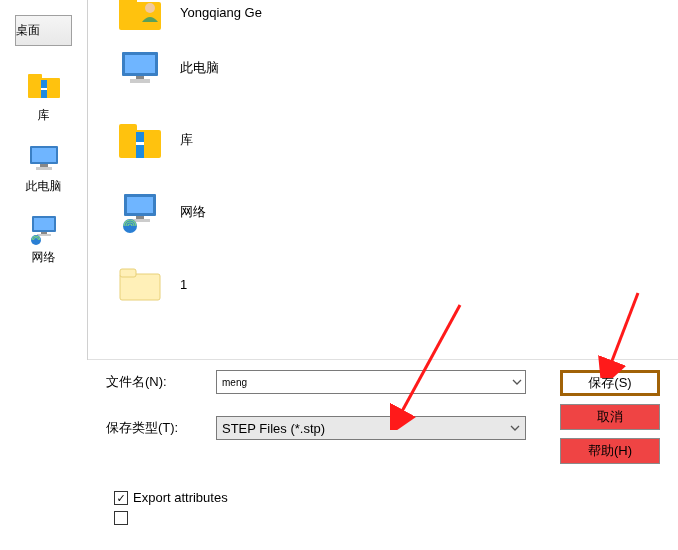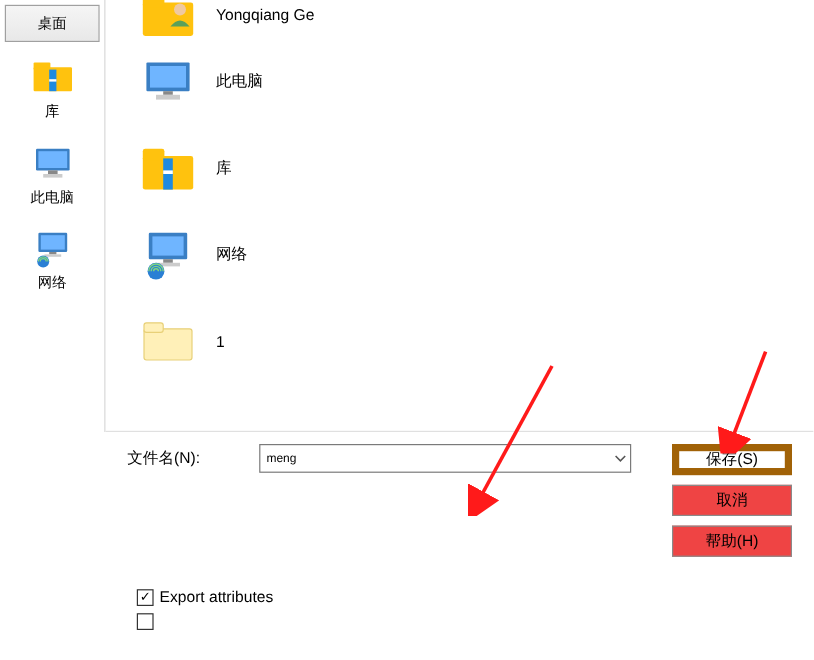--- a/index.html
+++ b/index.html
@@ -1,19 +1,19 @@
 <!DOCTYPE html>
 <html><head>
   <meta charset="utf-8">
   <style>
     * { box-sizing: border-box; margin: 0; padding: 0; }
     body { font-family: "Microsoft YaHei", "Segoe UI", sans-serif; font-size: 12px; background: #fff; width: 678px; height: 550px; overflow: hidden; position: relative; }
     
     .sidebar { position: absolute; left: 0; top: 0; width: 88px; height: 360px; border-right: 1px solid #d0d0d0; background: #fff; }
-    .sidebar-tab { border: 1px solid #a0a0a0; background: linear-gradient(to bottom, #f5f5f5, #e8e8e8); padding: 6px 0; text-align: center; margin: 4px; cursor: pointer; }
+    .sidebar-tab { border: 1px solid #a0a0a0; background: linear-gradient(to bottom, #f5f5f5, #e8e8e8); padding: 6px 0; text-align: left; margin: 15px; cursor: pointer; }
     .sidebar-item { display: flex; flex-direction: column; align-items: center; padding: 8px 4px; cursor: pointer; }
     .sidebar-item .icon-wrap { width: 36px; height: 36px; display: flex; align-items: center; justify-content: center; }
     .sidebar-item .label { margin-top: 2px; text-align: center; }
     
     .main { position: absolute; left: 88px; top: 0; right: 0; height: 360px; background: #fff; padding-left: 24px; padding-top: 12px; border-bottom: 1px solid #e0e0e0; }
     .main-item { display: flex; align-items: center; height: 72px; cursor: pointer; }
     .main-item .icon-wrap { width: 56px; height: 56px; display: flex; align-items: center; justify-content: center; }
     .main-item .label { margin-left: 12px; font-size: 13px; }
     
     .bottom-panel { position: absolute; left: 88px; right: 0; top: 370px; padding: 0 18px; }
@@ -21,21 +21,21 @@
     .form-label { width: 110px; font-size: 13px; }
     .filename-input { width: 310px; height: 24px; border: 1px solid #7a7a7a; padding: 0 5px; font-size: 10px; background: #fff; }
     .filename-wrap { position: relative; width: 310px; }
     .filename-wrap .dd-arrow { position: absolute; right: 4px; top: 50%; transform: translateY(-50%); pointer-events: none; }
     .filetype-select { width: 310px; height: 24px; border: 1px solid #7a7a7a; background: #e8e8e8; padding: 0 5px; font-size: 13px; appearance: none; -webkit-appearance: none; }
     .filetype-wrap { position: relative; width: 310px; }
     .filetype-wrap .dd-arrow { position: absolute; right: 6px; top: 50%; transform: translateY(-50%); pointer-events: none; }
     
     .btn-col { position: absolute; right: 18px; top: 370px; width: 100px; }
     .btn { width: 100px; height: 26px; border: 1px solid #8a8a8a; background: #ef4444; font-size: 13px; cursor: pointer; margin-bottom: 8px; display: flex; align-items: center; justify-content: center; }
-    .btn.primary { border: 6px solid #a16207; background: #fff; }
+    .btn.primary { border: 3px solid #a16207; background: #fff; }
     
     .checks { position: absolute; left: 114px; top: 490px; }
     .check-row { display: flex; align-items: flex-end; margin-bottom: 6px; cursor: pointer; font-size: 13px; }
     .checkbox { width: 14px; height: 14px; border: 1px solid #333; margin-right: 5px; display: inline-flex; align-items: center; justify-content: center; font-size: 11px; line-height: 1; }
     .checkbox.checked::after { content: "✓"; }
     
     svg { display: block; }
     .dd-arrow svg { width: 10px; height: 6px; }
     
     
@@ -151,20 +151,33 @@
     <span class="form-label">文件名(N):</span>
     <span class="filename-wrap">
       <input class="filename-input" type="text" value="meng" style="">
       <span class="dd-arrow">
         <svg viewBox="0 0 10 6">
             <path d="M1 1 L5 5 L9 1" fill="none" stroke="#555" stroke-width="1.3"></path>
           </svg>
       </span>
     </span>
   </div>
+  <div class="form-row">
+    <span class="form-label">保存类型(T):</span>
+    <span class="filetype-wrap">
+      <div class="filetype-select" style="display:flex;align-items:center;">
+        <span>STEP Files (*.stp)</span>
+      </div>
+      <span class="dd-arrow">
+        <svg viewBox="0 0 10 6">
+            <path d="M1 1 L5 5 L9 1" fill="none" stroke="#555" stroke-width="1.3"></path>
+          </svg>
+      </span>
+      </span>
+    </div>
 
   </div>
 
 <div class="btn-col">
   <div class="btn primary">
     <span>保存(S)</span>
   </div>
   <div class="btn">
     <span>取消</span>
   </div>

